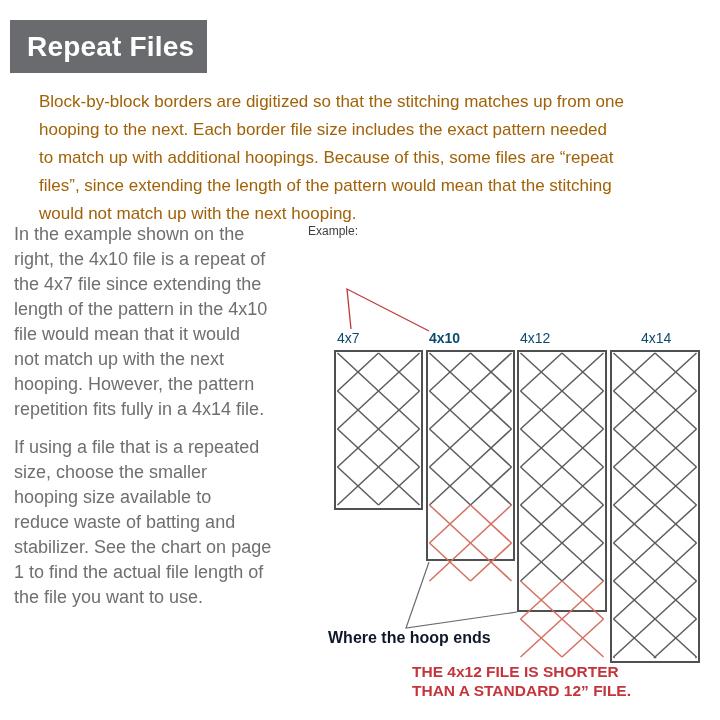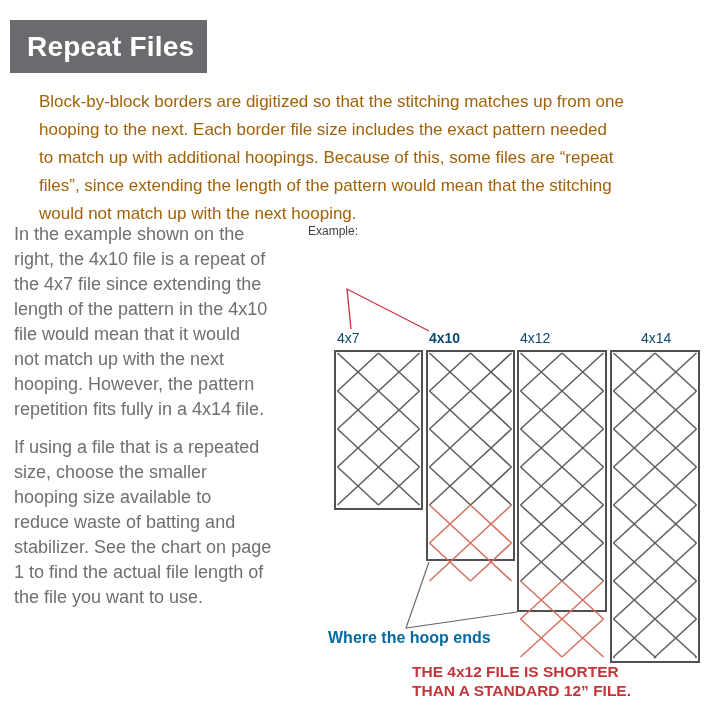--- a/index.html
+++ b/index.html
@@ -30,21 +30,21 @@
   }
   .example-callout{
     position:absolute;left:308px;top:246px;width:400px;
     font-size:15px;font-weight:bold;line-height:22px;color:#c4353b;white-space:pre-line;
   }
   .panel-label{
     position:absolute;top:330px;font-size:14px;color:#0c4a6e;
   }
   .hoop-ends{
     position:absolute;left:328px;top:629px;
-    font-size:16px;font-weight:bold;color:#0369a1;
+    font-size:16px;font-weight:bold;color:#0f172a;
   }
   .shorter-note{
     position:absolute;left:412px;top:663px;
     font-size:15.5px;font-weight:bold;line-height:18.5px;color:#c4353b;white-space:pre-line;
   }
   .diagram-svg{position:absolute;left:0;top:0;}
 </style>
 </head>
 <body>
 

